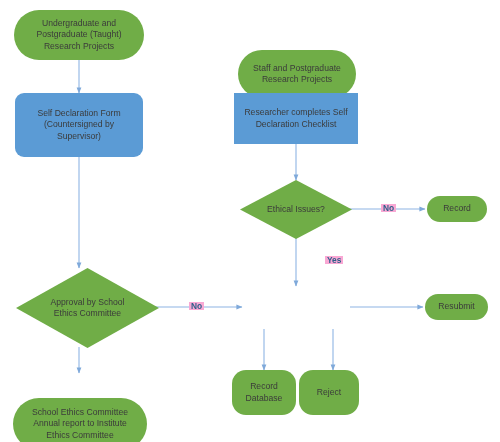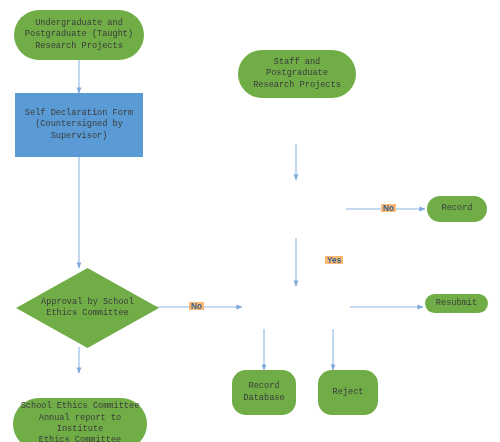--- a/index.html
+++ b/index.html
@@ -55,29 +55,28 @@
     width: 100%;
     height: 100%;
     background: #70ad47;
     clip-path: polygon(50% 0%, 100% 50%, 50% 100%, 0% 50%);
     z-index: -1;
   }
   .node .label {
     position: relative;
     z-index: 3;
     white-space: pre-line;
-    font-family: Liberation Mono, monospace;
   }
   .edge-label {
     position: absolute;
     color: #2e5f8a;
     font-size: 8.4px;
     font-weight: bold;
     z-index: 3;
-    background: #fdba74;
+    background: #f9a8d4;
     padding: 0 2px;
     line-height: 1;
   }
 </style>
 </head>
 <body>
 
 <div id="canvas">
 
   <svg id="edges" viewBox="0 0 500 442">
@@ -105,55 +104,63 @@
     <span class="label">Undergraduate and
 Postgraduate (Taught)
 Research Projects</span>
   </div>
 
   <div class="node terminator" style="left:238px; top:10px; width:118px; height:48px;margin-top:40px;">
     <span class="label">Staff and Postgraduate
 Research Projects</span>
   </div>
 
-  <div class="node process" style="left:15px; top:93px; width:128px; height:64px;">
+  <div class="node process" style="left:15px; top:93px; width:128px; height:64px;border-radius:9px;">
     <span class="label">Self Declaration Form
 (Countersigned by
 Supervisor)</span>
   </div>
 
+  <div class="node process" style="left:234px; top:93px; width:124px; height:51px;">
+    <span class="label">Researcher completes Self
+Declaration Checklist</span>
+  </div>
 
+  <div class="node decision" style="left:240px; top:180px; width:112px; height:59px;">
+    <div class="diamond-shape"></div>
+    <span class="label">Ethical Issues?</span>
+  </div>
 
   <div class="node terminator" style="left:427px; top:196px; width:60px; height:26px;">
     <span class="label">Record</span>
   </div>
 
   <div class="node decision" style="left:16px; top:268px; width:143px; height:80px;">
     <div class="diamond-shape"></div>
     <span class="label">Approval by School
 Ethics Committee</span>
   </div>
 
 
-  <div class="node terminator" style="left:425px; top:294px; width:63px; height:19px;">
+  <div class="node terminator" style="left:425px; top:294px; width:63px; height:26px;">
     <span class="label">Resubmit</span>
   </div>
 
   <div class="node terminator" style="left:13px; top:373px; width:134px; height:52px;margin-top:25px;">
     <span class="label">School Ethics Committee
 Annual report to Institute
 Ethics Committee</span>
   </div>
 
   <div class="node terminator soft" style="left:232px; top:370px; width:64px; height:45px;">
     <span class="label">Record
 Database</span>
   </div>
 
-  <div class="node terminator soft" style="left:318px; top:370px; width:60px; height:45px;">
+  <div class="node terminator soft" style="left:299px; top:370px; width:60px; height:45px;">
     <span class="label">Reject</span>
   </div>
 
   <span class="edge-label" style="left:381px; top:204px;">No</span>
 
   <span class="edge-label" style="left:285px; top:256px;margin-left:40px;">Yes</span>
 
   <span class="edge-label" style="left:189px; top:302px;">No</span>
 
 </div>

